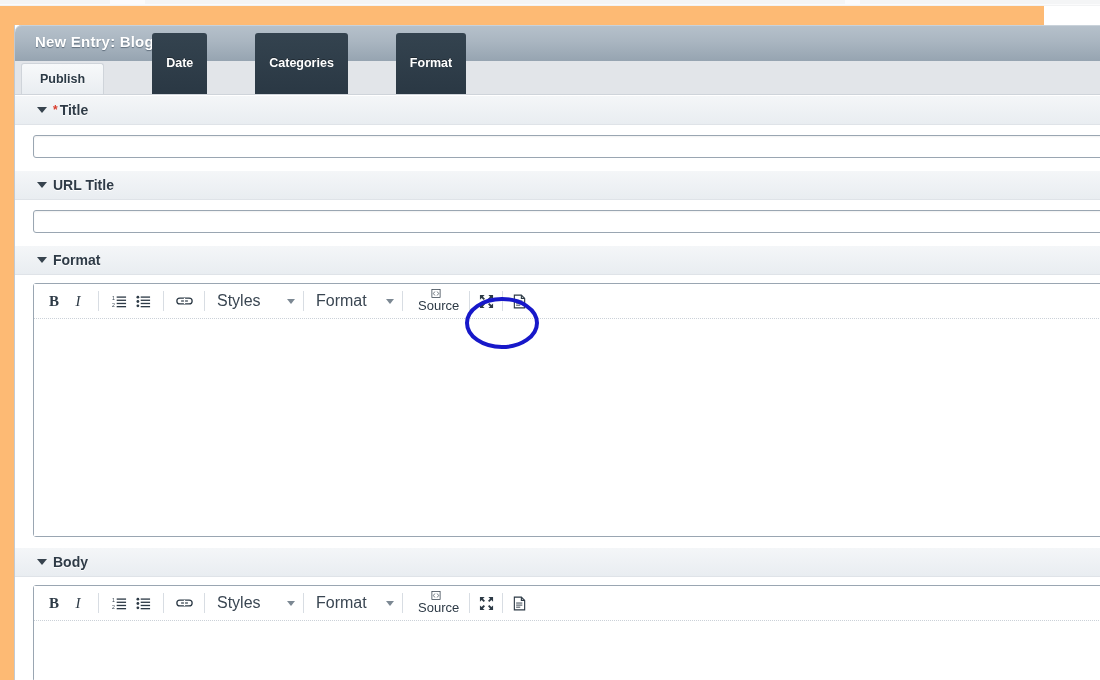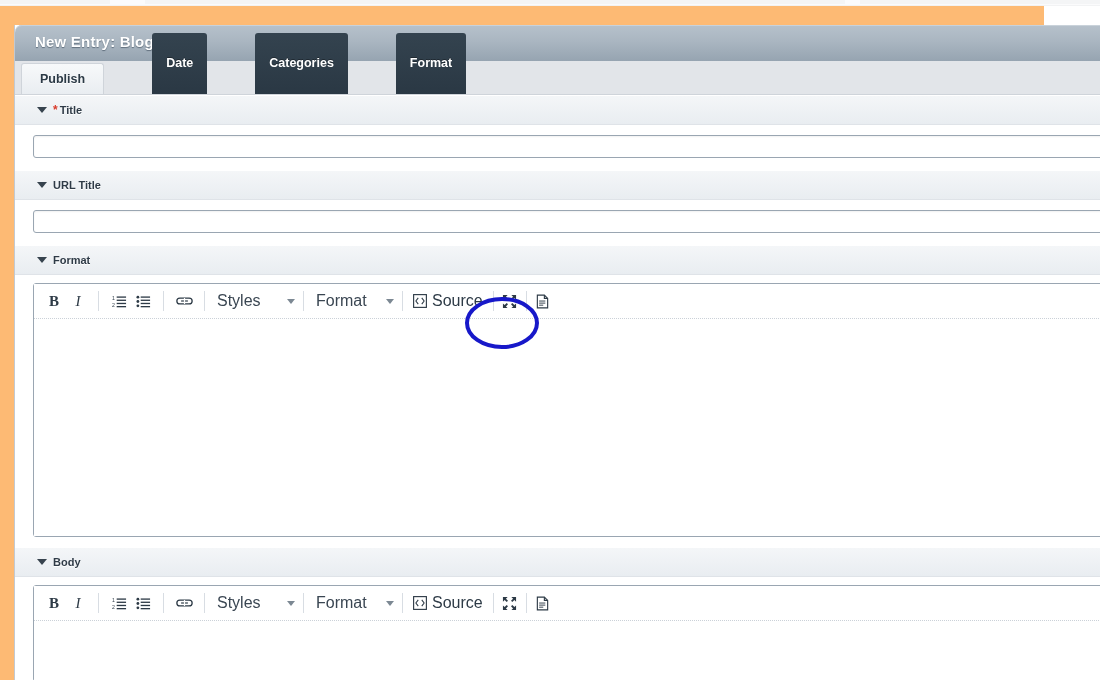--- a/index.html
+++ b/index.html
@@ -137,21 +137,21 @@
     margin-right: 6px;
     cursor: pointer;
   }
   .field-header .req {
     color: #d93b2b;
     font-size: 12px;
     font-weight: bold;
     margin-right: 2px;
   }
   .field-header .label {
-    font-size: 11px;
+    font-size: 14px;
     font-weight: bold;
     color: #2f3b47;
     text-shadow: 0 1px 0 #ffffff;
   }
 
   .field-body {
     background: #ffffff;
     padding: 10px 0 12px 18px;
   }
   .field-body.tight { padding: 8px 0 10px 18px; }
@@ -231,23 +231,24 @@
     border-right: 4px solid transparent;
     border-top: 5px solid #7c8893;
     margin-left: 14px;
   }
   .tb-text-btn {
     display: flex;
     align-items: center;
     height: 24px;
     padding: 0 6px;
     cursor: pointer;
-    font-size: 16px;
+    font-size: 13px;
     color: #2d3a46;
     border-radius: 2px;
+    flex-direction: column;
   }
   .tb-text-btn .lbl { margin-left: 5px; }
 
   .editor-canvas {
     background: #ffffff;
     width: 100%;
   }
 
   
   .annotation {

